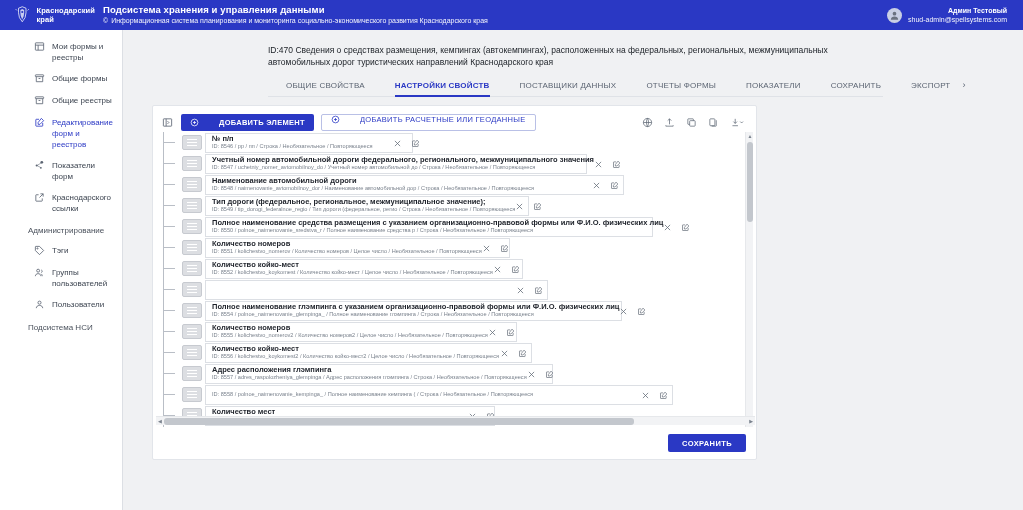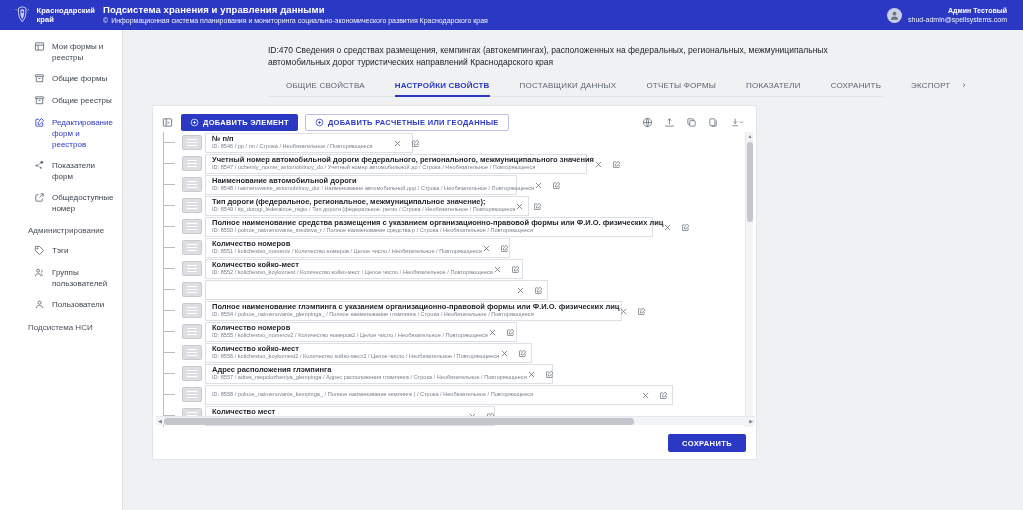--- a/index.html
+++ b/index.html
@@ -78,29 +78,28 @@
     background:#fff; border:1px solid #e2e5ea; border-radius:2px;
   }
   .card-toolbar { display:flex; align-items:center; padding:8px 10px 4px 8px; gap:7px; }
   .tb-ico-btn {
     width:13px; height:13px; color:#5b6472; display:flex; align-items:center; justify-content:center;
     cursor:pointer;
   }
   .btn-primary {
     background:#2a38c4; color:#fff; border:none; border-radius:2px;
     font-size:7.5px; font-weight:700; letter-spacing:.3px;
-    padding:0 9px; height:17px; display:flex; align-items:center; gap:4px; cursor:pointer;
+    padding:0 9px; height:17px; display:flex; align-items:center; gap:20px; cursor:pointer;
     font-family:"Liberation Sans", sans-serif;
   }
   .btn-outline {
     background:#fff; color:#2a38c4; border:1px solid #b9c0e6; border-radius:2px;
     font-size:7.5px; letter-spacing:.3px;
-    padding:0 9px; height:17px; display:flex; align-items:center; gap:4px; cursor:pointer;
+    padding:0 9px; height:17px; display:flex; gap:20px; cursor:pointer;
     font-family:"Liberation Sans", sans-serif;
-    font-weight:bold;
   }
   .tb-right { margin-left:auto; display:flex; align-items:center; gap:9px; }
 
   
   .list-wrap {
     position:absolute; left:3px; top:26px; width:599px; height:295px;
     overflow:hidden;
   }
   .tree { position:relative; padding-left:4px; }
   .row { display:flex; align-items:center; height:21px; position:relative; }
@@ -232,21 +231,21 @@
         <path d="M8 11l7-4M8 13l6 3" stroke="currentColor" stroke-width="1.2" fill="none"></path>
       </svg>
       <span class="nav-label">Показатели форм</span>
     </div>
 
     <div class="nav-item">
       <svg class="nav-ico" viewBox="0 0 24 24" fill="none" stroke="currentColor" stroke-width="1.8">
         <path d="M14 4h6v6M20 4l-8 8"></path>
           <path d="M18 14v5a1 1 0 0 1-1 1H5a1 1 0 0 1-1-1V7a1 1 0 0 1 1-1h5"></path>
       </svg>
-      <span class="nav-label">Общедоступные номер</span>
+      <span class="nav-label">Краснодарского ссылки</span>
     </div>
 
     <div class="section-title">Администрирование</div>
 
     <div class="nav-item">
       <svg class="nav-ico" viewBox="0 0 24 24" fill="none" stroke="currentColor" stroke-width="1.8">
         <path d="M3 12V4a1 1 0 0 1 1-1h8l9 9-9 9z"></path>
           <circle cx="7.5" cy="7.5" r="1.3"></circle>
       </svg>
       <span class="nav-label">Тэги</span>
@@ -397,21 +396,21 @@
               </div>
             </div>
           </div>
           <div class="row">
             <div class="connector"></div>
             <div class="handle">
               <i></i>
               <i></i>
               <i></i>
             </div>
-            <div class="chip" style="width: 312px;">
+            <div class="chip" style="width: 419px;">
               <div class="chip-txt">
                 <div class="chip-title">Наименование автомобильной дороги</div>
                 <div class="chip-meta">ID: 8548 / naimenovanie_avtomobilnoy_dor / Наименование автомобильной дор / Строка / Необязательное / Повторяющееся</div>
               </div>
               <div class="chip-acts" style="margin-left: auto;">
                 <span class="act"><svg width="9" height="9" viewBox="0 0 24 24" fill="none" stroke="currentColor" stroke-width="2">
                     <path d="M5 5l14 14M19 5L5 19"></path>
                   </svg></span>
                 <span class="act"><svg width="9" height="9" viewBox="0 0 24 24" fill="none" stroke="currentColor" stroke-width="1.8">
                     <path d="M19 13v6a1 1 0 0 1-1 1H5a1 1 0 0 1-1-1V6a1 1 0 0 1 1-1h6"></path>

